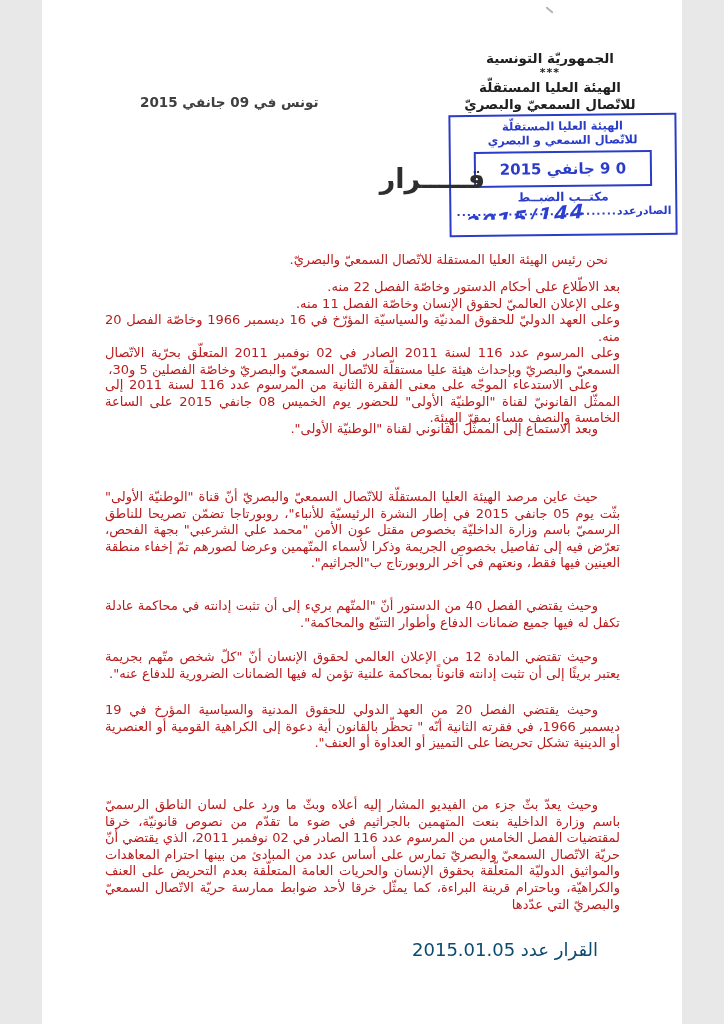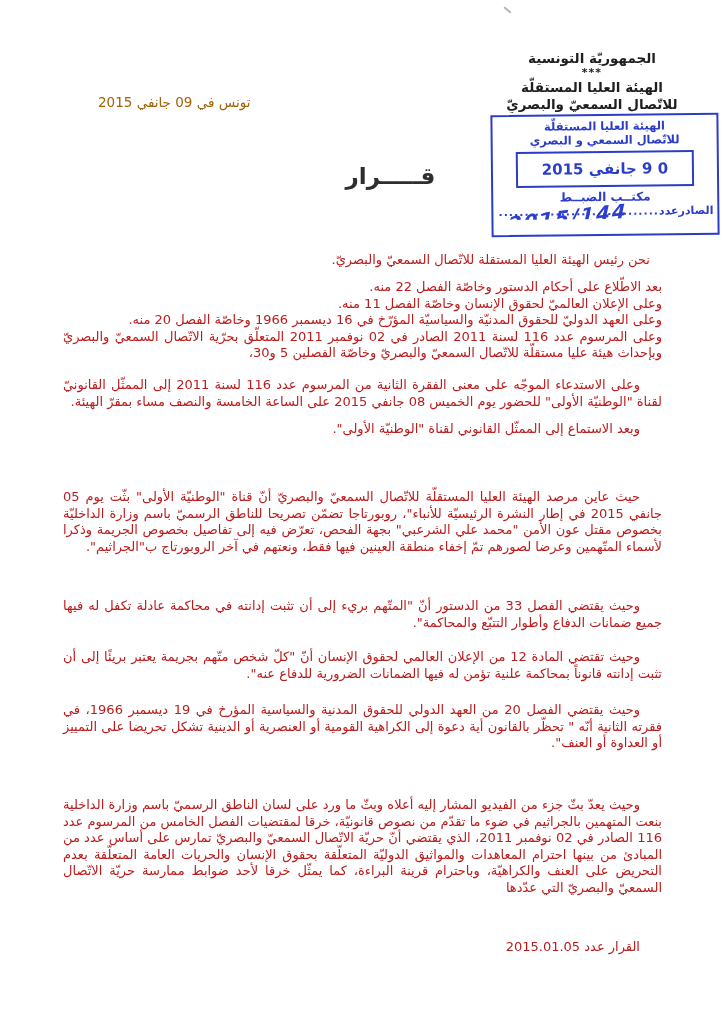--- a/index.html
+++ b/index.html
@@ -1,43 +1,43 @@
 <!DOCTYPE html>
 <html lang="ar"><head>
 <meta charset="utf-8">
 <style>
   html,body{margin:0;padding:0;background:#e8e8e8;}
   .page{
     position:relative;
-    width:724px;height:1024px;
+    width:640px;height:1024px;
     margin:0 auto;
     background:#ffffff;
     overflow:hidden;
     font-family:"DejaVu Sans","Liberation Sans",sans-serif;
   }
   
   .scan-mark{
     position:absolute;top:9px;left:503px;width:9px;height:2px;
     background:#b5b5b5;transform:rotate(40deg);border-radius:1px;
   }
   
   .letterhead{
     position:absolute;top:50px;right:22px;width:220px;
     text-align:center;direction:rtl;
     font-weight:bold;font-size:13.5px;line-height:17px;color:#1f1f1f;
   }
   .letterhead .stars{font-size:11px;line-height:12px;letter-spacing:1px;color:#1f1f1f;}
   .place-date{
     position:absolute;top:94px;left:98px;
-    direction:rtl;font-weight:normal;font-size:13.5px;color:#a16207;
+    direction:rtl;font-weight:bold;font-size:13.5px;color:#404040;
   }
   
   .title{
     position:absolute;top:163px;left:303px;width:175px;margin:0;
-    text-align:center;font-size:23px;font-weight:bold;color:#2e2e2e;
+    text-align:center;font-size:27px;font-weight:bold;color:#2e2e2e;
     direction:rtl;
   }
   
   .stamp{
     position:absolute;top:114px;right:5px;width:228px;height:122px;
     border:2px solid #2b3dc8;background:transparent;
     transform:rotate(-0.6deg);
     direction:rtl;text-align:center;color:#2b3dc8;
     box-sizing:border-box;
   }
@@ -74,21 +74,21 @@
   .p-visas{top:279px;}
   .p-summons{top:377px;}
   .p-hearing{top:421px;}
   .p-observation{top:489px;}
   .p-const27{top:598px;}
   .p-udhr11{top:649px;}
   .p-iccpr20{top:702px;}
   .p-violation{top:797px;}
   .footer{
     position:absolute;top:939px;right:84px;
-    direction:rtl;font-size:13px;color:#b91c1c;
+    direction:rtl;font-size:18px;color:#0c4a6e;
   }
 </style>
 </head>
 <body>
 
 <div class="page">
 
   <div class="scan-mark"></div>
 
   <div class="letterhead">
@@ -124,21 +124,21 @@
     <div>وعلى العهد الدوليّ للحقوق المدنيّة والسياسيّة المؤرّخ في 16 ديسمبر 1966 وخاصّة الفصل 20 منه.</div>
     <div>وعلى المرسوم عدد 116 لسنة 2011 الصادر في 02 نوفمبر 2011 المتعلّق بحرّية الاتّصال السمعيّ والبصريّ وبإحداث هيئة عليا مستقلّة للاتّصال السمعيّ والبصريّ وخاصّة الفصلين 5 و30،</div>
   </div>
 
   <div class="par p-summons indent">وعلى الاستدعاء الموجّه على معنى الفقرة الثانية من المرسوم عدد 116 لسنة 2011 إلى الممثّل القانونيّ لقناة "الوطنيّة الأولى" للحضور يوم الخميس 08 جانفي 2015 على الساعة الخامسة والنصف مساء بمقرّ الهيئة.</div>
 
   <div class="par p-hearing indent">وبعد الاستماع إلى الممثّل القانوني لقناة "الوطنيّة الأولى".</div>
 
   <div class="par p-observation indent">حيث عاين مرصد الهيئة العليا المستقلّة للاتّصال السمعيّ والبصريّ أنّ قناة "الوطنيّة الأولى" بثّت يوم 05 جانفي 2015 في إطار النشرة الرئيسيّة للأنباء"، روبورتاجا تضمّن تصريحا للناطق الرسميّ باسم وزارة الداخليّة بخصوص مقتل عون الأمن "محمد علي الشرعبي" بجهة الفحص، تعرّض فيه إلى تفاصيل بخصوص الجريمة وذكرا لأسماء المتّهمين وعرضا لصورهم تمّ إخفاء منطقة العينين فيها فقط، ونعتهم في آخر الروبورتاج ب"الجراثيم".</div>
 
-  <div class="par p-const27 indent">وحيث يقتضي الفصل 33 من الدستور أنّ "المتّهم بريء إلى أن تثبت إدانته في محاكمة عادلة تكفل له فيها جميع ضمانات الدفاع وأطوار التتبّع والمحاكمة".</div>
+  <div class="par p-const27 indent">وحيث يقتضي الفصل 40 من الدستور أنّ "المتّهم بريء إلى أن تثبت إدانته في محاكمة عادلة تكفل له فيها جميع ضمانات الدفاع وأطوار التتبّع والمحاكمة".</div>
 
   <div class="par p-udhr11 indent">وحيث تقتضي المادة 12 من الإعلان العالمي لحقوق الإنسان أنّ "كلّ شخص متّهم بجريمة يعتبر بريئًا إلى أن تثبت إدانته قانوناً بمحاكمة علنية تؤمن له فيها الضمانات الضرورية للدفاع عنه".</div>
 
   <div class="par p-iccpr20 indent">وحيث يقتضي الفصل 20 من العهد الدولي للحقوق المدنية والسياسية المؤرخ في 19 ديسمبر 1966، في فقرته الثانية أنّه " تحظّر بالقانون أية دعوة إلى الكراهية القومية أو العنصرية أو الدينية تشكل تحريضا على التمييز أو العداوة أو العنف".</div>
 
   <div class="par p-violation indent">وحيث يعدّ بثّ جزء من الفيديو المشار إليه أعلاه وبثّ ما ورد على لسان الناطق الرسميّ باسم وزارة الداخلية بنعت المتهمين بالجراثيم في ضوء ما تقدّم من نصوص قانونيّة، خرقا لمقتضيات الفصل الخامس من المرسوم عدد 116 الصادر في 02 نوفمبر 2011، الذي يقتضي أنّ حريّة الاتّصال السمعيّ والبصريّ تمارس على أساس عدد من المبادئ من بينها احترام المعاهدات والمواثيق الدوليّة المتعلّقة بحقوق الإنسان والحريات العامة المتعلّقة بعدم التحريض على العنف والكراهيّة، وباحترام قرينة البراءة، كما يمثّل خرقا لأحد ضوابط ممارسة حريّة الاتّصال السمعيّ والبصريّ التي عدّدها</div>
 
   <div class="footer">القرار عدد 2015.01.05</div>
 
 </div>

